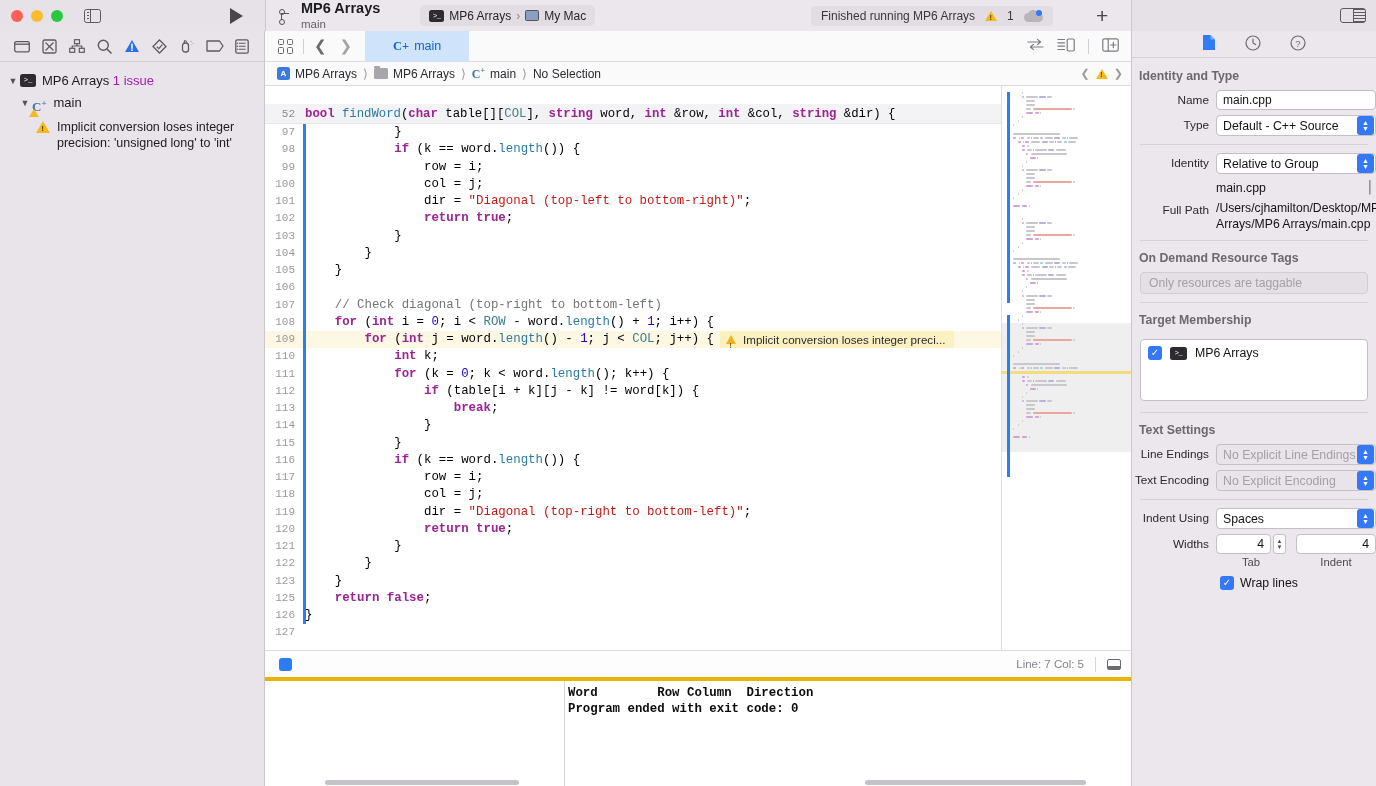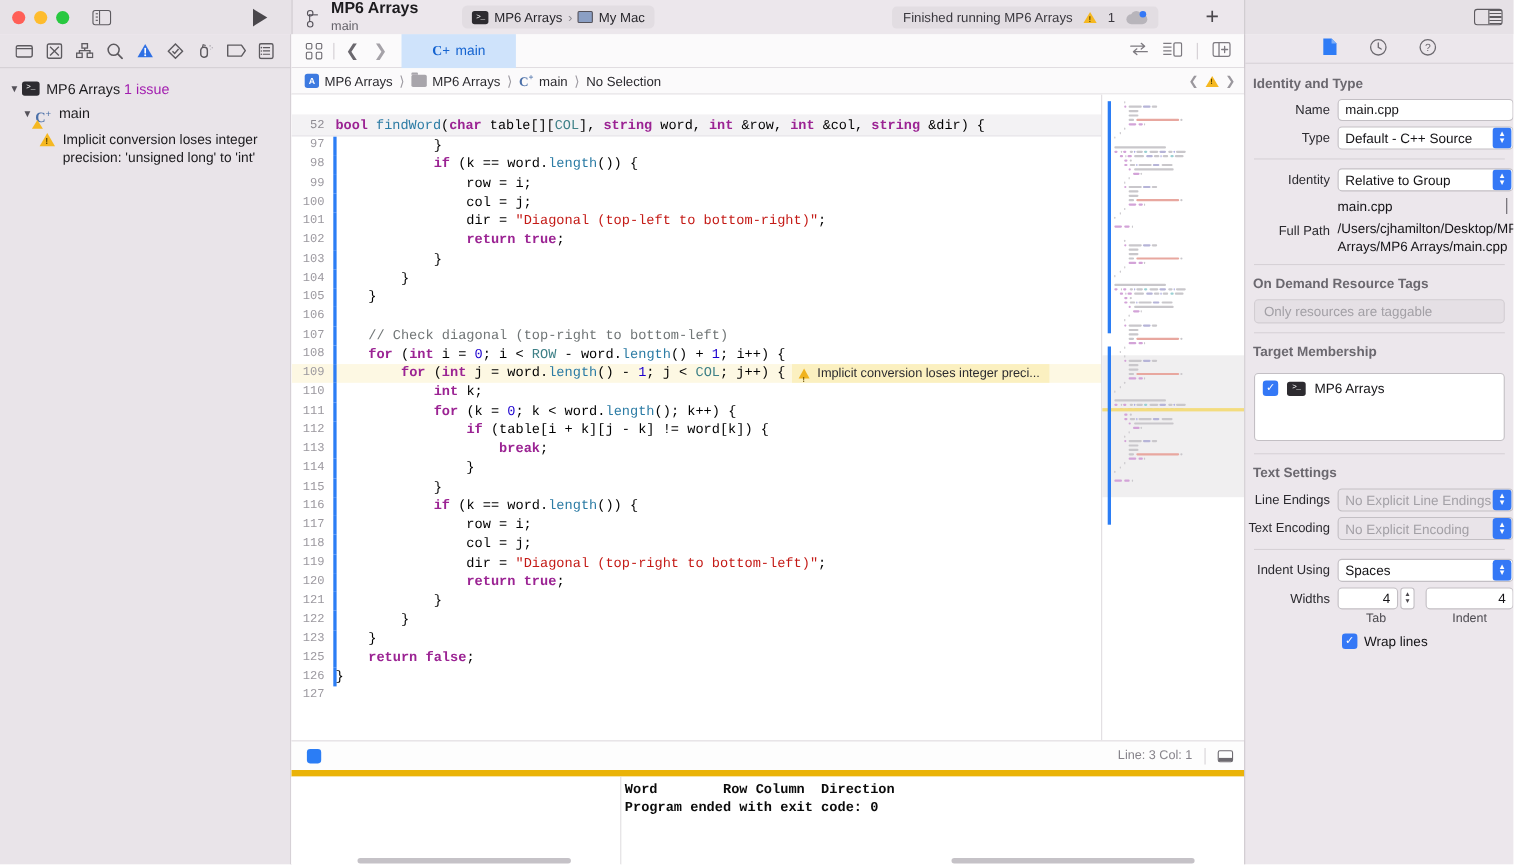--- a/index.html
+++ b/index.html
@@ -137,21 +137,21 @@
   .mm-hl { position:absolute; left:0; right:0; height:3px; background:#f3dc7e; }
 
   
   .dbg-bar { height: 27px; background:#fdfdfd; border-top:1px solid #dedade; display:flex; align-items:center; position:relative; }
   .dbg-sq { width:13px;height:13px;background:#2b7df5;border-radius:3px;margin-left:14px; }
   .dbg-right { margin-left:auto; display:flex; align-items:center; gap:11px; padding-right:10px; }
   .linecol { font-size:11.5px; color:#86838a; }
   .dbg-vsep { width:1px; height:15px; background:#d8d4d8; }
   .panel-ico { width:14px;height:11px;border:1.4px solid #6d6a70;border-radius:2px; position:relative;}
   .panel-ico:after{content:"";position:absolute;left:0;right:0;bottom:0;height:3px;background:#6d6a70;}
-  .dbg-body { flex: 0 0 auto; height: 86px; display:flex; background:#fff; border-top:6px solid #eab308; }
+  .dbg-body { flex: 0 0 auto; height: 109px; display:flex; background:#fff; border-top:4px solid #eab308; }
   .dbg-vars { width: 300px; border-right:1px solid #d8d5d8; position:relative; background:#fff; }
   .dbg-console { flex:1; background:#fff; padding: 5px 0 0 3px; position:relative; }
   .console-line { font-family:"Liberation Mono", monospace; font-size:12.4px; color:#0b0b0b; white-space:pre; line-height:15.5px; font-weight:bold; }
   .hscroll { position:absolute; bottom:1px; height:5px; background:#c5c2c7; border-radius:3px; }
 
   
   .inspector { width: 245px; flex:0 0 245px; background:#ece7ec; border-left:1px solid #cbc6cb; display:flex; flex-direction:column; overflow:hidden; }
   .insp-tabs { height:27px; display:flex; align-items:center; justify-content:center; gap:29px; border-bottom:1px solid #d6d1d6; }
   .insp-body { flex:1; padding: 9px 0 0 0; overflow:hidden; }
   .sect-title { font-size:12.3px; font-weight:bold; color:#6b686f; padding: 2px 0 7px 7px; }
@@ -629,21 +629,21 @@
             <div class="mm-row" style="left: 26.52px; top: 350.25px; width: 1.07px; background: rgb(201, 199, 203);"></div>
             <div class="mm-row" style="left: 7px; top: 354.3px; width: 1.07px; background: rgb(201, 199, 203);"></div>
             <div class="mm-bar" style="top: 6px; height: 210.6px;"></div>
             <div class="mm-bar" style="top: 228.75px; height: 162px;"></div>
           </div>
       </div>
 
       <div class="dbg-bar">
         <div class="dbg-sq"></div>
         <div class="dbg-right">
-          <span class="linecol">Line: 3  Col: 1</span>
+          <span class="linecol">Line: 7  Col: 5</span>
           <span class="dbg-vsep"></span>
           <span class="panel-ico"></span>
         </div>
       </div>
 
       <div class="dbg-body">
         <div class="dbg-vars">
           <div class="hscroll" style="left:60px; right:45px;"></div>
         </div>
         <div class="dbg-console">

